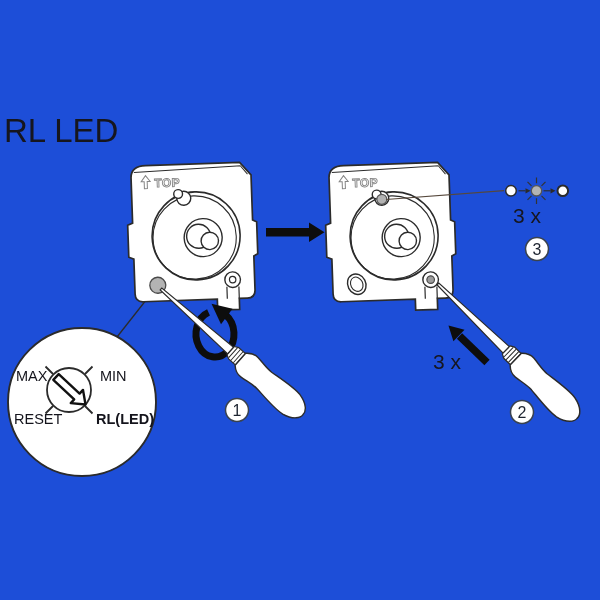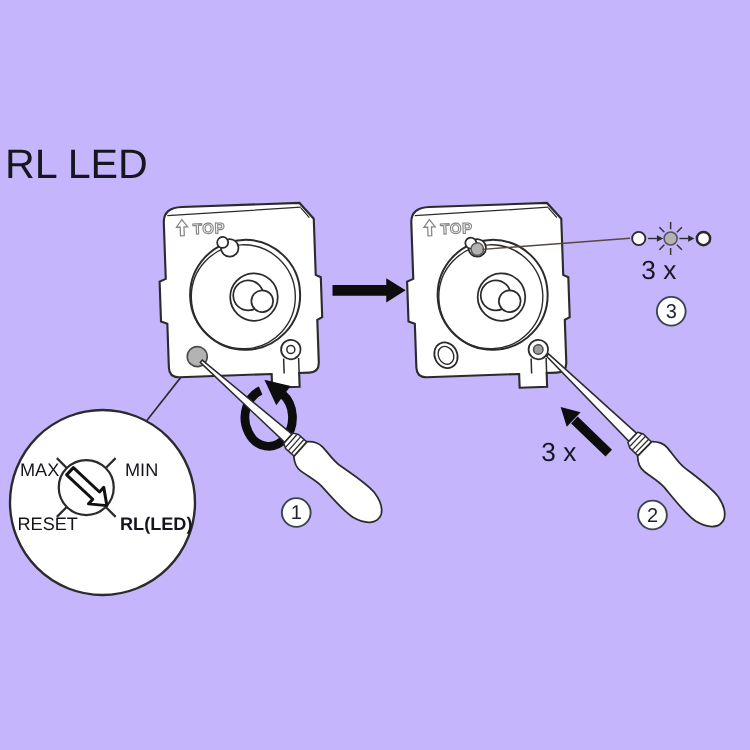--- a/index.html
+++ b/index.html
@@ -1,16 +1,16 @@
 <!DOCTYPE html>
 <html><head>
 <meta charset="utf-8">
 <style>
   html,body{margin:0;padding:0;background:#ffffff;}
-  .stage{position:relative;width:600px;height:600px;background:#c4b5fd;overflow:hidden;
+  .stage{position:relative;width:600px;height:600px;background:#1d4ed8;overflow:hidden;
          font-family:"Liberation Sans", sans-serif;}
   svg{display:block;}
   text{font-family:"Liberation Sans", sans-serif;}
   .title-text{font-size:33px;fill:#16161e;}
   .top-text{font-size:12px;font-weight:bold;fill:#ffffff;stroke:#858585;stroke-width:0.9px;letter-spacing:0.5px;}
   .lbl{font-size:14.5px;fill:#14141c;}
   .lbl-b{font-size:14.5px;font-weight:bold;fill:#14141c;}
   .rep{font-size:21px;fill:#16161e;}
   .badge-num{font-size:16px;fill:#1d2430;text-anchor:middle;}
   .ln{stroke:#2b2b2b;fill:none;}

